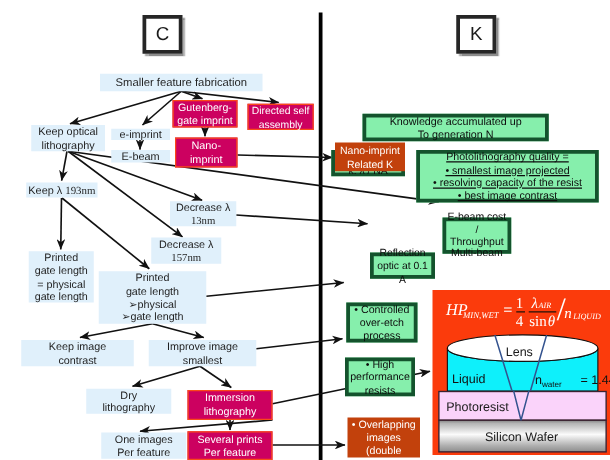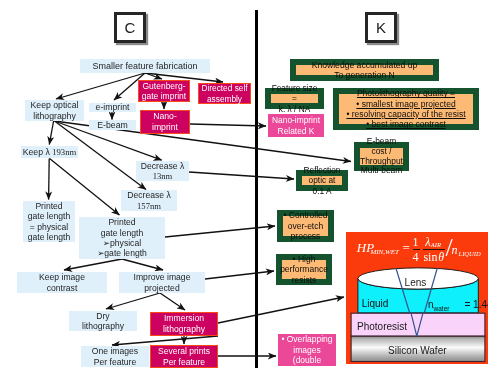--- a/index.html
+++ b/index.html
@@ -3,22 +3,22 @@
 <meta charset="utf-8">
 <style>
   html,body{margin:0;padding:0;}
   body{width:488px;height:368px;background:#ffffff;font-family:"Liberation Sans",sans-serif;overflow:hidden;}
   #stage{position:absolute;left:0;top:0;width:488px;height:368px;}
   .box{position:absolute;box-sizing:border-box;display:flex;flex-direction:column;
        align-items:center;justify-content:center;text-align:center;}
   .btxt{white-space:pre-line;flex:0 0 auto;}
   .blue{background:#e0f0fb;color:#1f1f1f;}
   .pink{background:#cc0160;color:#ffffff;border:1.2px solid #fa4a18;}
-  .teal{background:#fdba74;color:#0d0d0d;border:6px solid #14532d;}
-  .orange{background:#ec4899;color:#ffffff;}
+  .teal{background:#86efac;color:#0d0d0d;border:3px solid #14532d;margin-top:32px;}
+  .orange{background:#c2410c;color:#ffffff;}
   .ser{font-family:"Liberation Serif",serif;}
   .letterbox{position:absolute;box-sizing:border-box;border:3px solid #262626;background:#fff;
      display:flex;align-items:center;justify-content:center;font-size:15px;color:#1b1b1b;
      box-shadow:2px 2px 1px rgba(120,120,120,.85);}
   svg.lines{position:absolute;left:0;top:0;width:488px;height:368px;}
   .divider{position:absolute;background:#000;}
 </style>
 </head>
 <body>
 
@@ -113,21 +113,21 @@
 gate length
 ➢physical
 ➢gate length</span>
       </div>
       <div class="box blue" style="left: 17px; top: 272px; width: 90px; height: 21px; font-size: 8.6px; line-height: 10.4px;">
         <span class="btxt">Keep image
 contrast</span>
       </div>
       <div class="box blue" style="left: 119px; top: 272px; width: 86px; height: 21px; font-size: 8.6px; line-height: 10.4px;">
         <span class="btxt">Improve image
-projected</span>
+smallest</span>
       </div>
       <div class="box blue" style="left: 69px; top: 311px; width: 68px; height: 20px; font-size: 8.6px; line-height: 10.4px;">
         <span class="btxt">Dry
 lithography</span>
       </div>
       <div class="box pink" style="left: 150px; top: 312px; width: 68px; height: 24px; font-size: 8.6px; line-height: 10.6px;">
         <span class="btxt">Immersion
 lithography</span>
       </div>
       <div class="box blue" style="left: 81px; top: 346px; width: 68px; height: 21px; font-size: 8.6px; line-height: 10.4px;">

